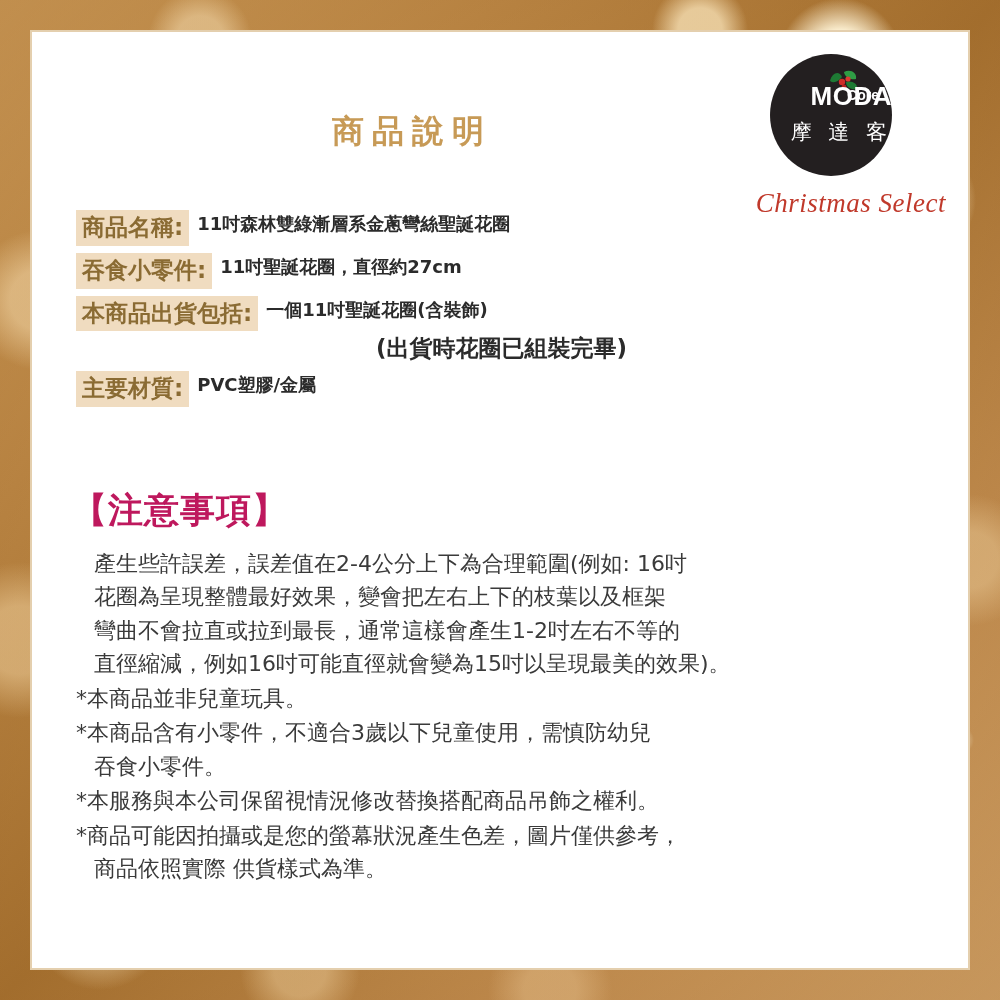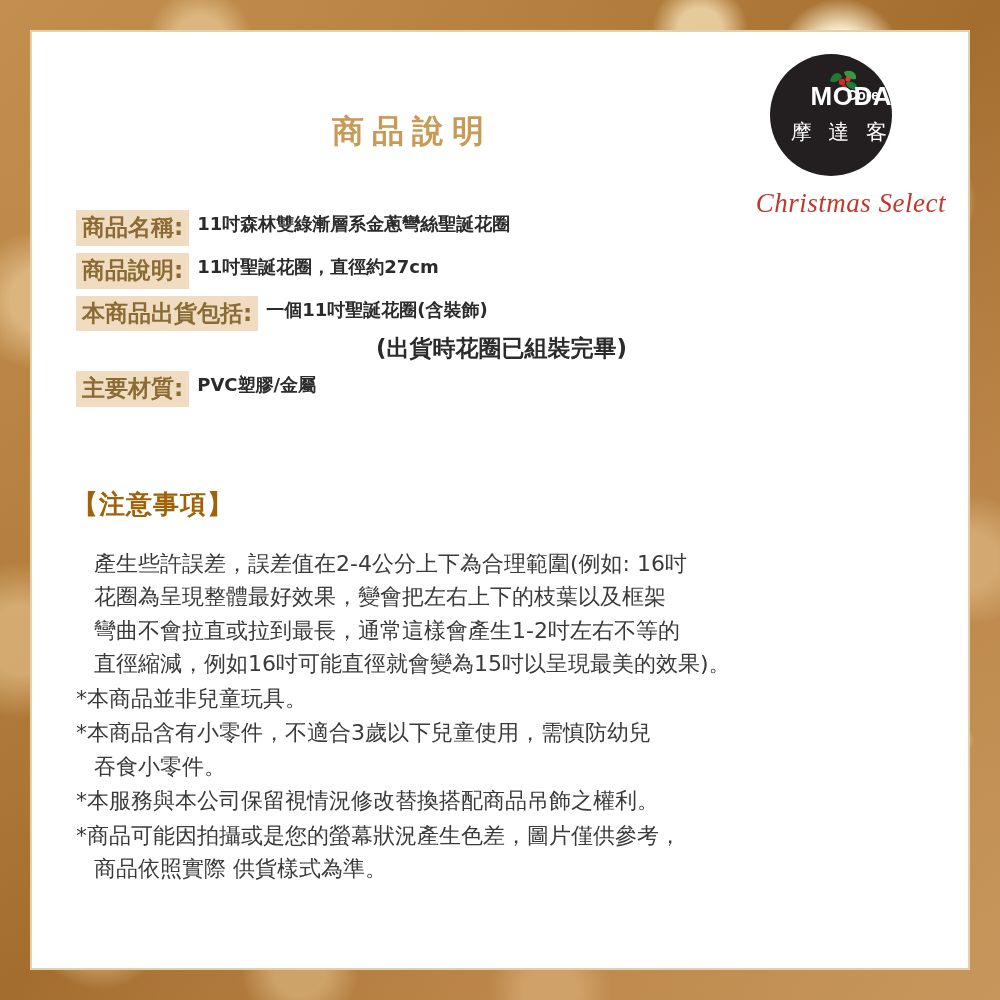--- a/index.html
+++ b/index.html
@@ -170,23 +170,23 @@
     margin-top: -4px;
     margin-bottom: 7px;
     line-height: 1.3;
   }
 
   
   #notice-heading {
     position: absolute;
     left: 40px;
     top: 455px;
-    font-size: 26px;
-    font-weight: bold;
-    color: #a16207;
+    font-size: 35px;
+    font-weight: bold;
+    color: #be185d;
     font-family: "DejaVu Sans", sans-serif;
     letter-spacing: 1px;
   }
   #notice-list {
     position: absolute;
     left: 44px;
     top: 515px;
     width: 870px;
     font-size: 22px;
     color: #3a3a3a;
@@ -229,21 +229,21 @@
   <div id="doc-title">商品說明</div>
 
   <div id="spec-list">
 
     <div class="spec-row">
       <span class="spec-label">商品名稱:</span>
       <span class="spec-value">11吋森林雙綠漸層系金蔥彎絲聖誕花圈</span>
     </div>
 
     <div class="spec-row">
-      <span class="spec-label">商品說明:</span>
+      <span class="spec-label">吞食小零件:</span>
       <span class="spec-value">11吋聖誕花圈，直徑約27cm</span>
     </div>
 
     <div class="spec-row">
       <span class="spec-label">本商品出貨包括:</span>
       <span class="spec-value">一個11吋聖誕花圈(含裝飾)</span>
     </div>
     <div class="spec-sub">(出貨時花圈已組裝完畢)</div>
 
     <div class="spec-row">

